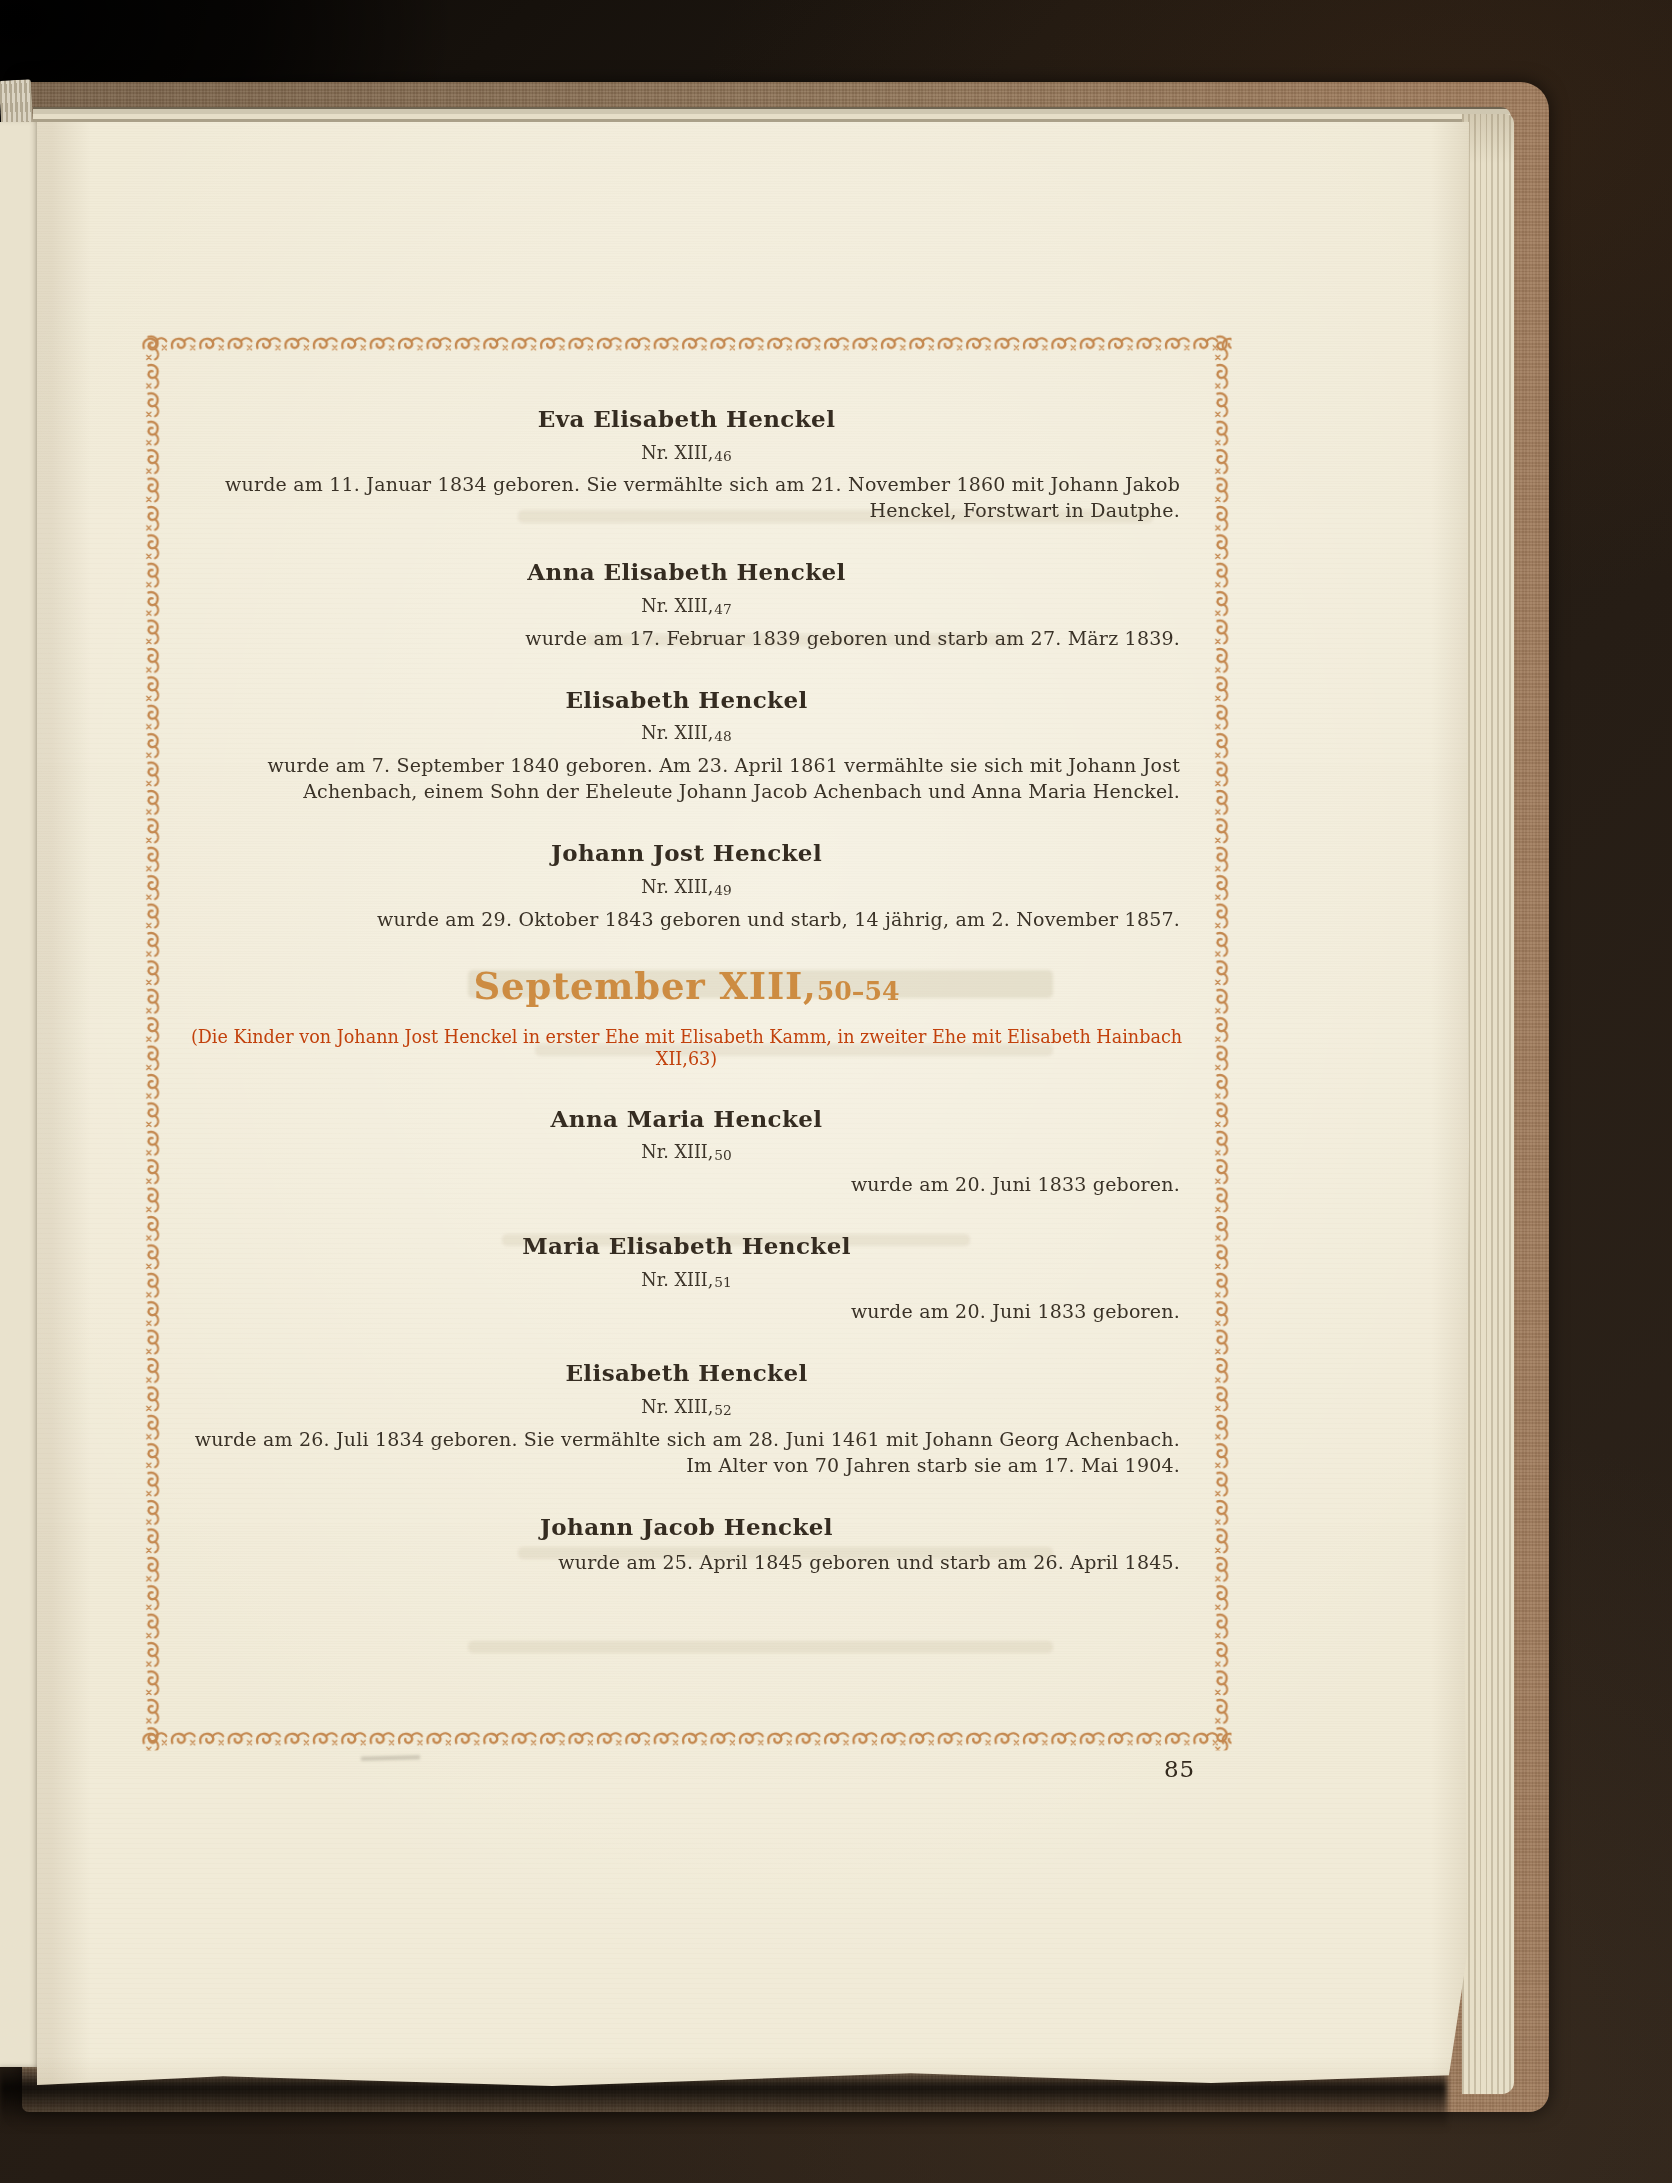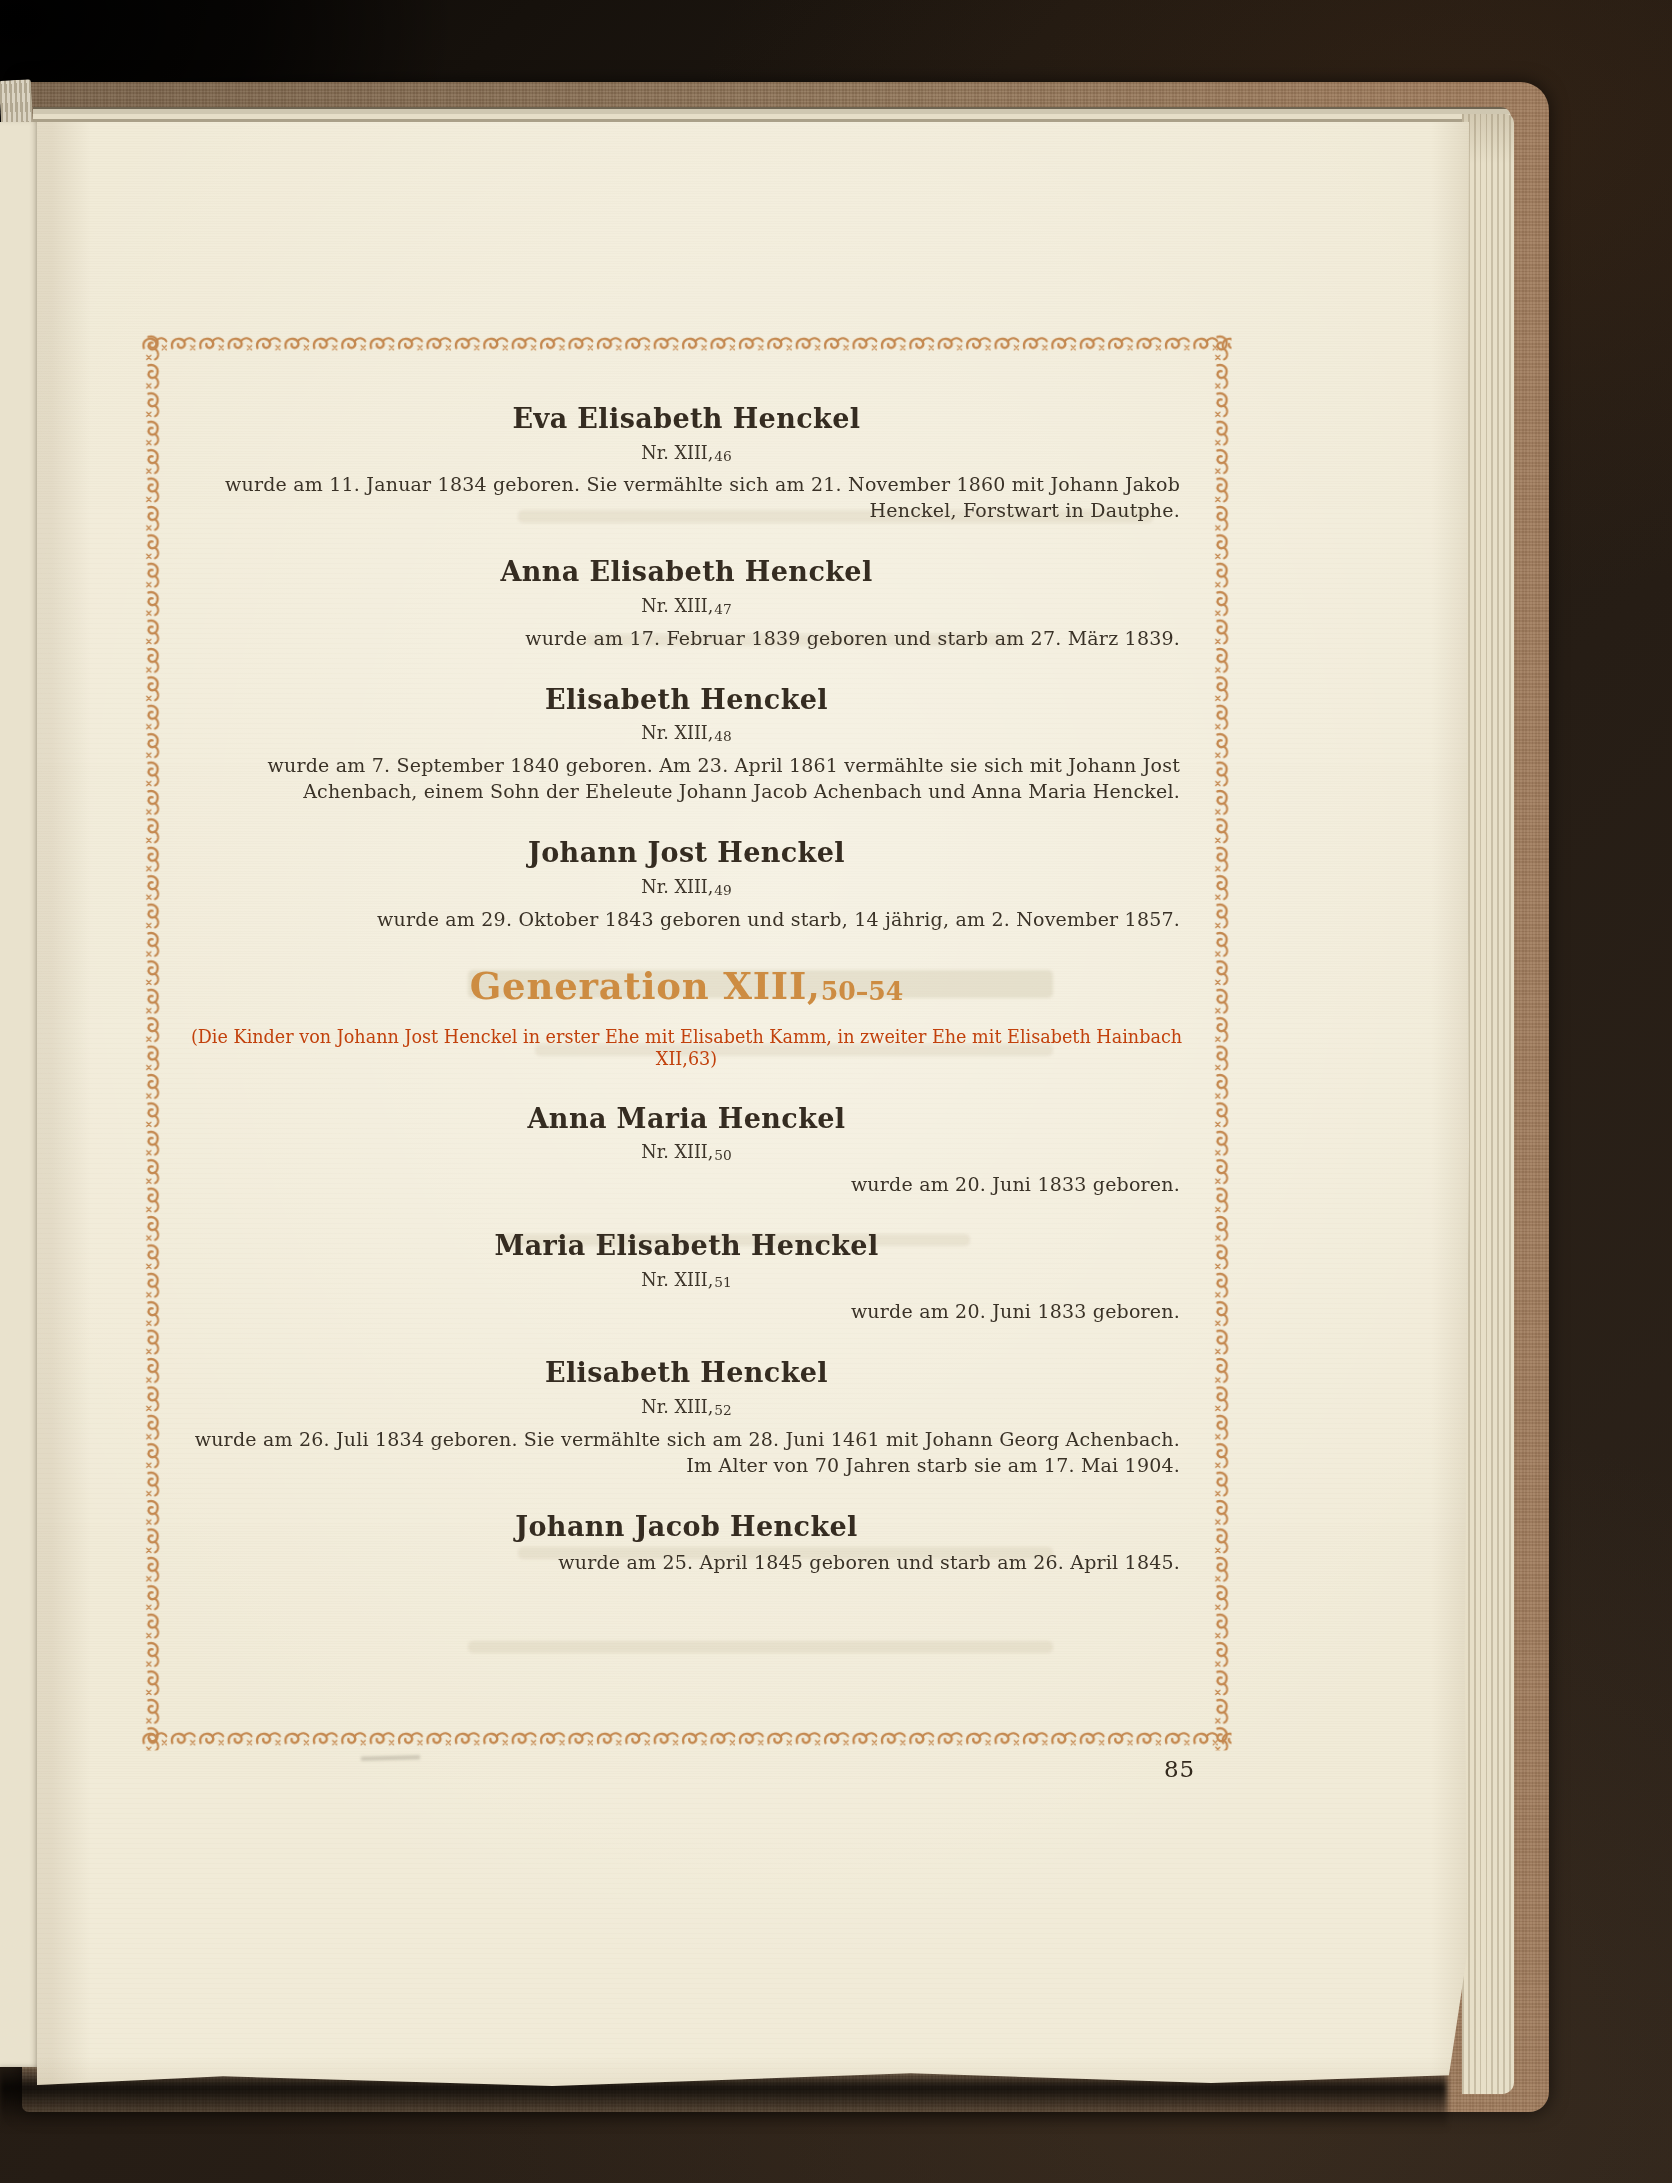--- a/index.html
+++ b/index.html
@@ -78,21 +78,21 @@
   .ghost{position:absolute;background:rgba(154,140,102,.12);filter:blur(1.7px);border-radius:5px;}
   .smudge{position:absolute;left:361px;top:1756px;width:59px;height:4.2px;background:rgba(125,118,102,.32);filter:blur(1.7px);transform:rotate(-1.5deg);}
 
   
   .content{
     position:absolute;left:140px;top:333px;width:1093px;
     padding-top:70px;text-align:center;color:#38302​5;color:#382f25;
   }
   .entry{margin:0 0 33px 0;}
   .name{
-    margin:0;font-size:27px;line-height:32px;font-weight:700;color:#352c21;letter-spacing:0.4px;
+    margin:0;font-size:23px;line-height:32px;font-weight:700;color:#352c21;letter-spacing:0.4px;
   }
   .nr{font-size:17.6px;line-height:22px;margin-top:6.7px;color:#3d352a;text-align:center;}
   .nr .sub{font-size:.78em;position:relative;top:.14em;margin-left:0.8px;}
   .body{
     font-size:19px;line-height:26px;margin:6.7px auto 0;max-width:987px;color:#3a3227;letter-spacing:0.2px;text-align:right;
   }
   .gen{margin:8.4px 0 33px 0;}
   .gen-title{margin:0;font-size:37px;line-height:42px;font-weight:700;color:#cd8c42;letter-spacing:0.8px;}
   .gen-title .range{font-size:.68em;position:relative;top:.04em;letter-spacing:0;}
   .gen-subtitle{font-size:17.6px;line-height:22px;margin:15px auto 6px;max-width:1037px;color:#c2410c;}
@@ -171,21 +171,21 @@
       <p class="body">wurde am 7. September 1840 geboren. Am 23. April 1861 vermählte sie sich mit Johann Jost Achenbach, einem Sohn der Eheleute Johann Jacob Achenbach und Anna Maria Henckel.</p>
     </section>
 
     <section class="entry">
       <h2 class="name">Johann Jost Henckel</h2>
       <div class="nr"><span>Nr. XIII,</span><span class="sub">49</span></div>
       <p class="body">wurde am 29. Oktober 1843 geboren und starb, 14 jährig, am 2. November 1857.</p>
     </section>
 
     <div class="gen">
-      <h1 class="gen-title"><span>Generation XIII,</span><span class="range">50–54</span></h1>
+      <h1 class="gen-title"><span>September XIII,</span><span class="range">50–54</span></h1>
       <p class="gen-subtitle">(Die Kinder von Johann Jost Henckel in erster Ehe mit Elisabeth Kamm, in zweiter Ehe mit Elisabeth Hainbach XII,63)</p>
     </div>
 
     <section class="entry">
       <h2 class="name">Anna Maria Henckel</h2>
       <div class="nr"><span>Nr. XIII,</span><span class="sub">50</span></div>
       <p class="body">wurde am 20. Juni 1833 geboren.</p>
     </section>
 
     <section class="entry">

